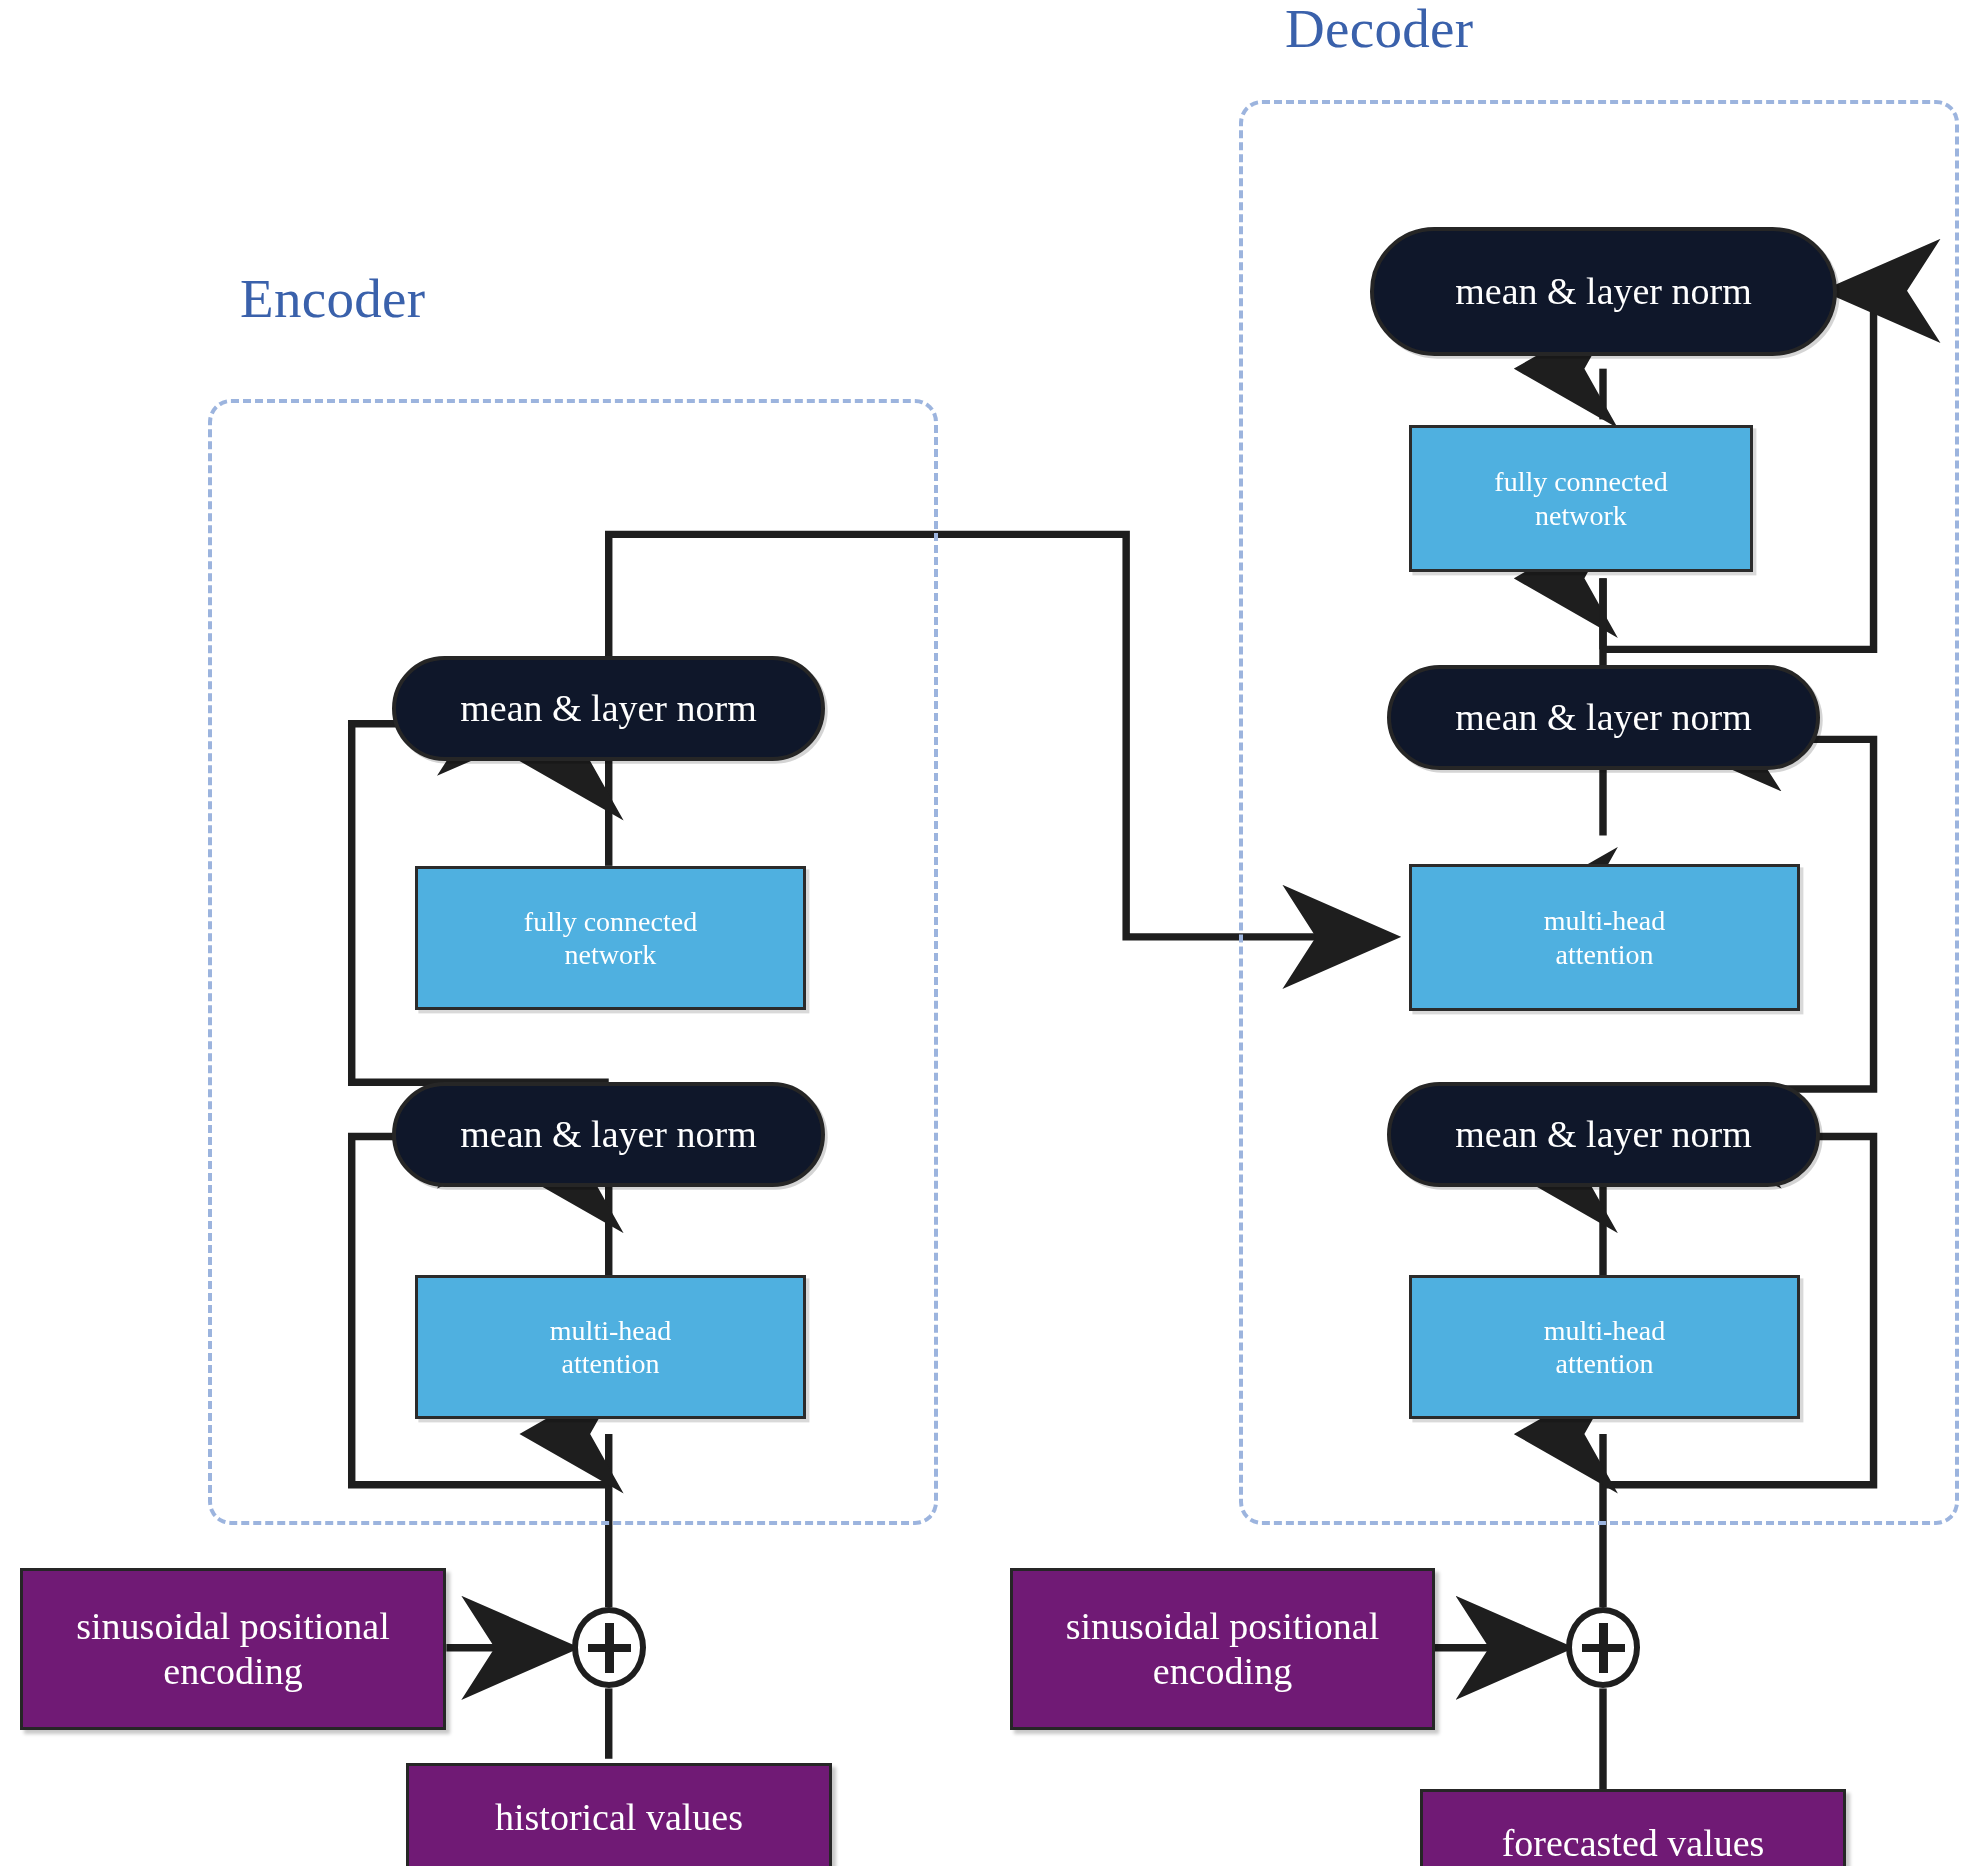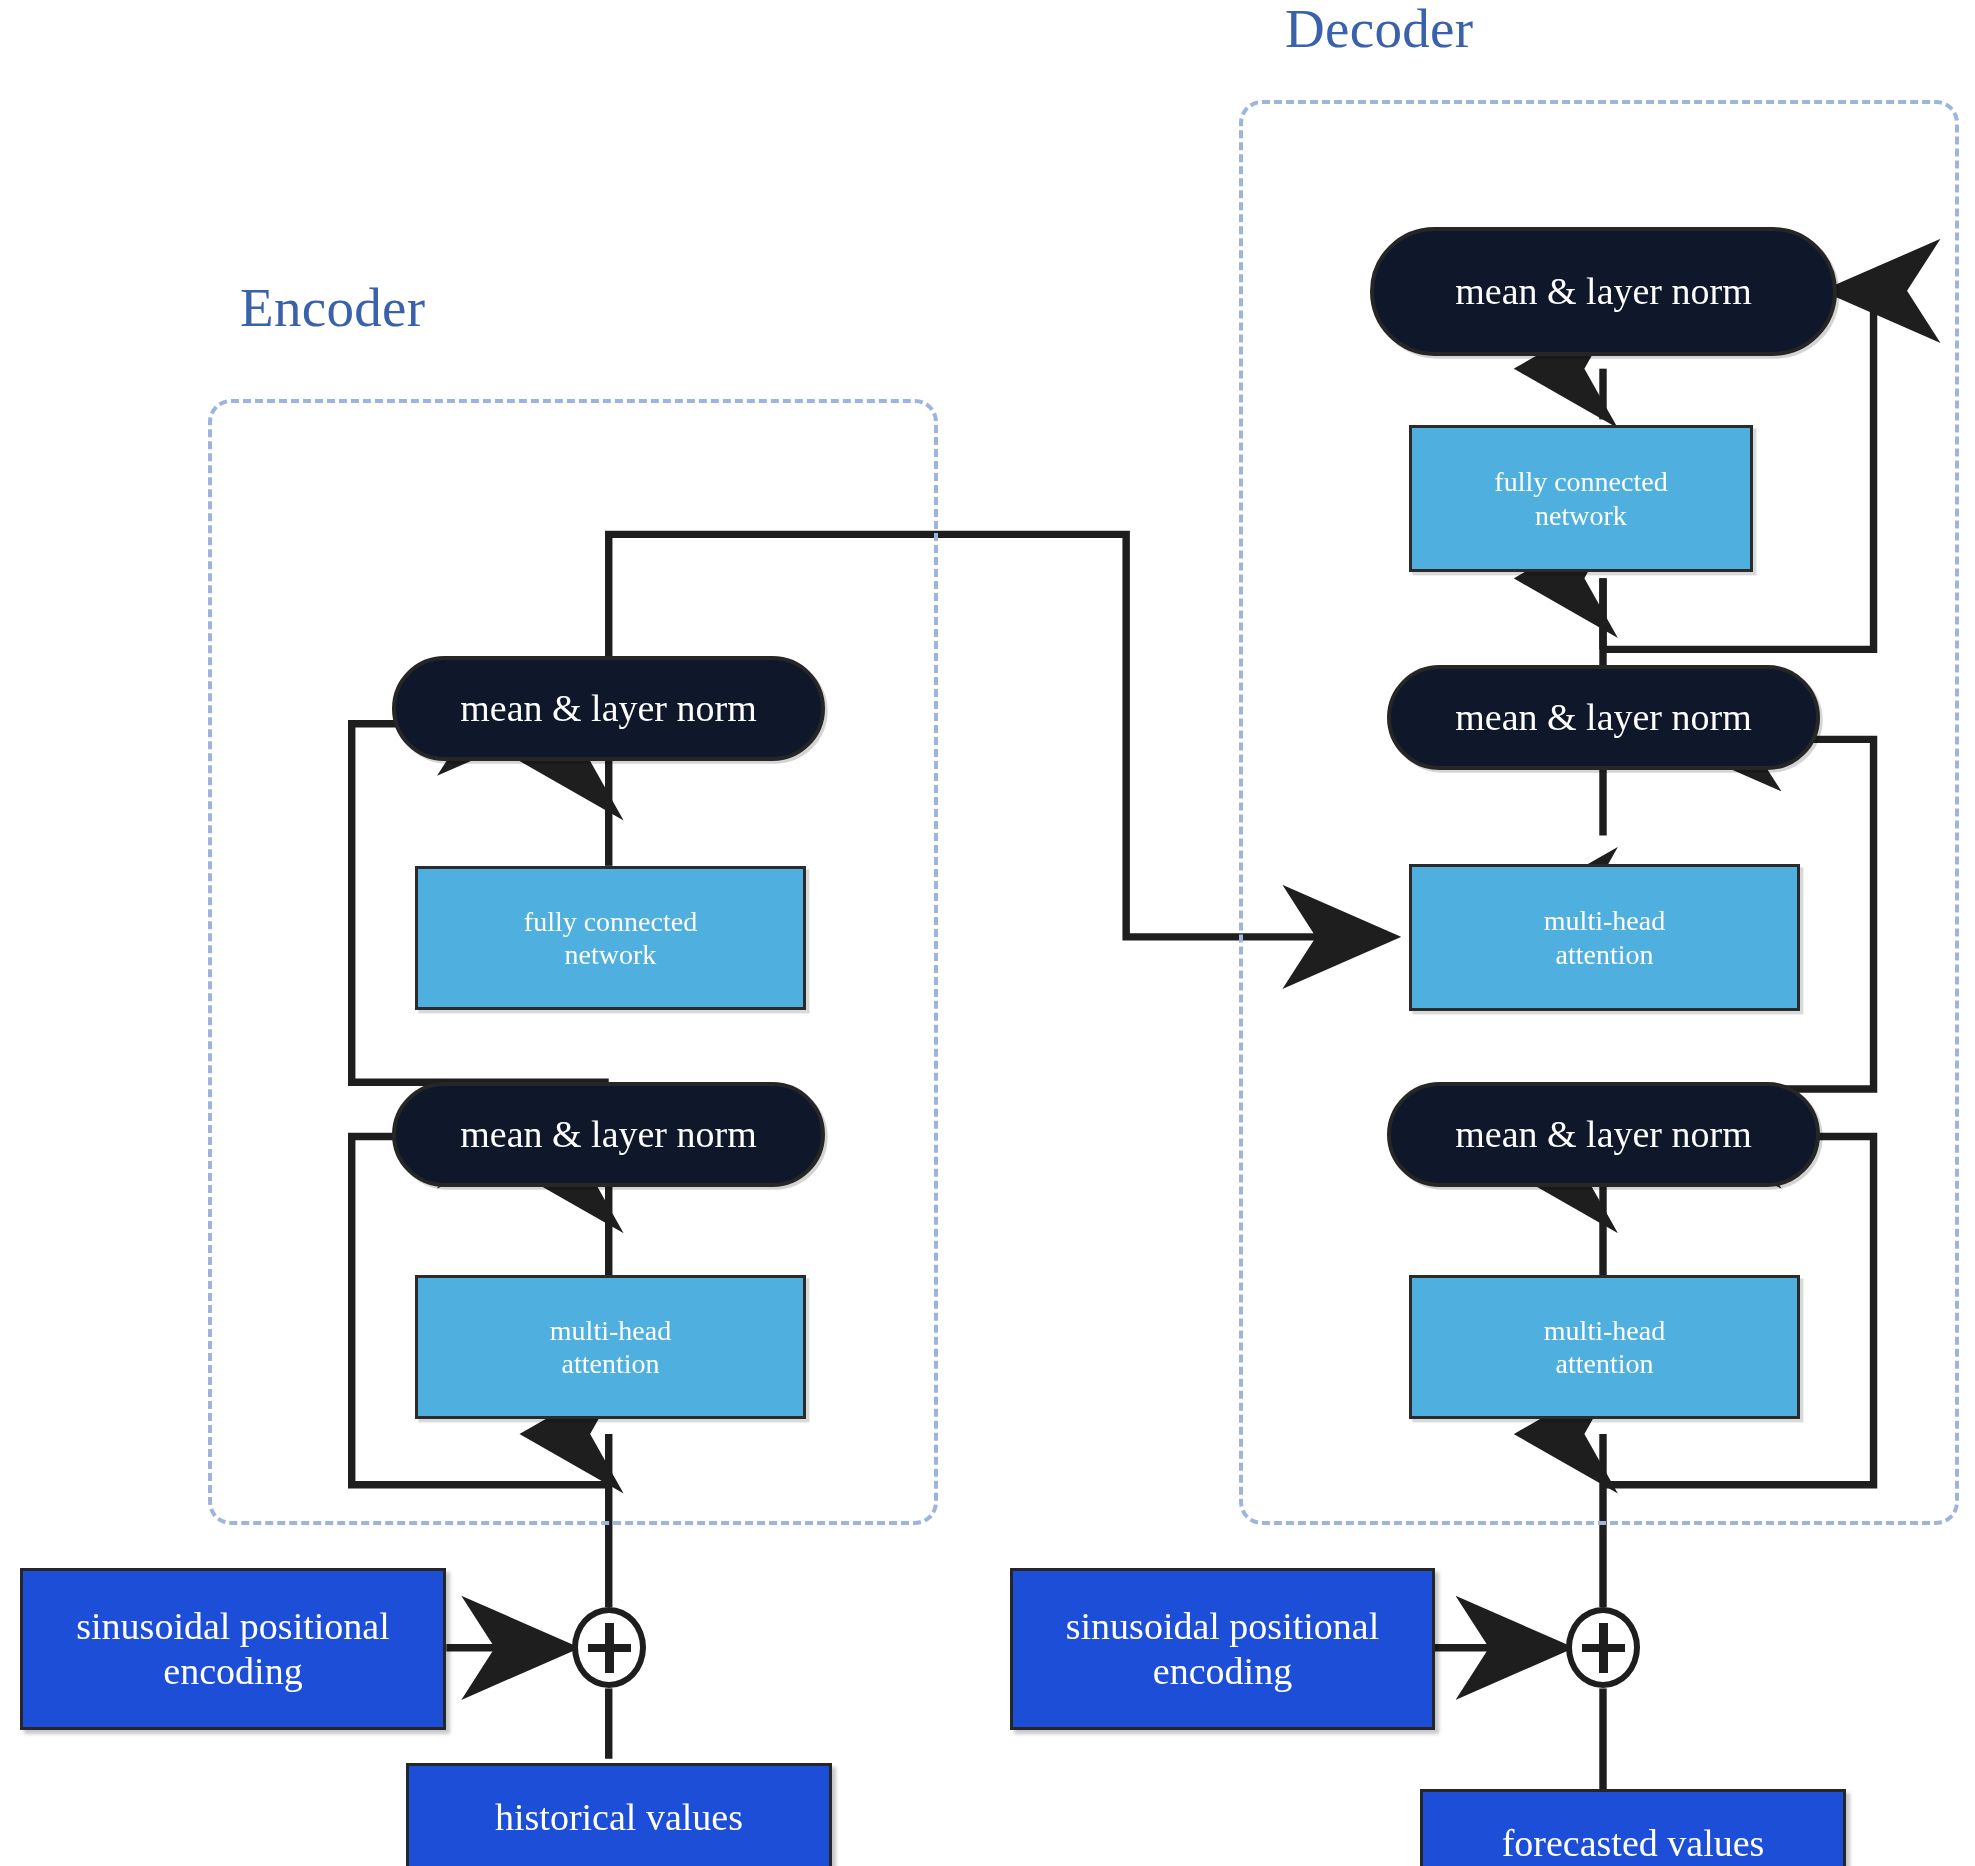--- a/index.html
+++ b/index.html
@@ -57,21 +57,21 @@
     font-size: 38px;
     box-shadow: 2.7px 2.7px 0 rgba(0,0,0,0.17);
   }
   .node.rect-light {
     background: #4fb0e0;
     border: 3.4px solid #2b2b2b;
     font-size: 28px;
     box-shadow: 3.4px 3.4px 0 rgba(0,0,0,0.15);
   }
   .node.rect-dark {
-    background: #1d4ed8;
+    background: #701a75;
     border: 3.4px solid #262626;
     font-size: 38px;
     box-shadow: 4px 4px 3.4px rgba(0,0,0,0.22);
   }
   .plusnode {
     position: absolute;
     width: 74px;
     height: 81px;
     border: 6px solid #1e1e1e;
     border-radius: 50%;
@@ -142,21 +142,21 @@
       <path d="M2370,1492 L2370,1340" marker-end="url(#arrUp)"></path>
       <path d="M2370,1610 L2770,1610 L2770,1093 L2480,1093" marker-end="url(#arrLeft)"></path>
 
       <path d="M2370,1235 L2370,855" marker-end="url(#arrUp)"></path>
       <path d="M2370,960 L2370,855"></path>
       <path d="M2370,620 L2370,545" marker-end="url(#arrUp)"></path>
       <path d="M2370,960 L2770,960 L2770,430 L2715,430" marker-end="url(#arrLeft)"></path>
     </g>
   </svg>
 
-  <div class="grouplabel" style="left:240px; top:276px;">Encoder</div>
+  <div class="grouplabel" style="left:240px; top:267px;">Encoder</div>
 
   <div class="grouplabel" style="left:1285px; top:-3.4px;">Decoder</div>
 
   <div class="groupbox" style="left:208px; top:399px; width:730px; height:1126px;"></div>
 
   <div class="groupbox" style="left:1239px; top:100px; width:720px; height:1425px;"></div>
 
   <div class="node pill" style="left:392px; top:656px; width:433px; height:105px;">mean &amp; layer norm</div>
 
   <div class="node rect-light" style="left:415px; top:866px; width:391px; height:144px;">

